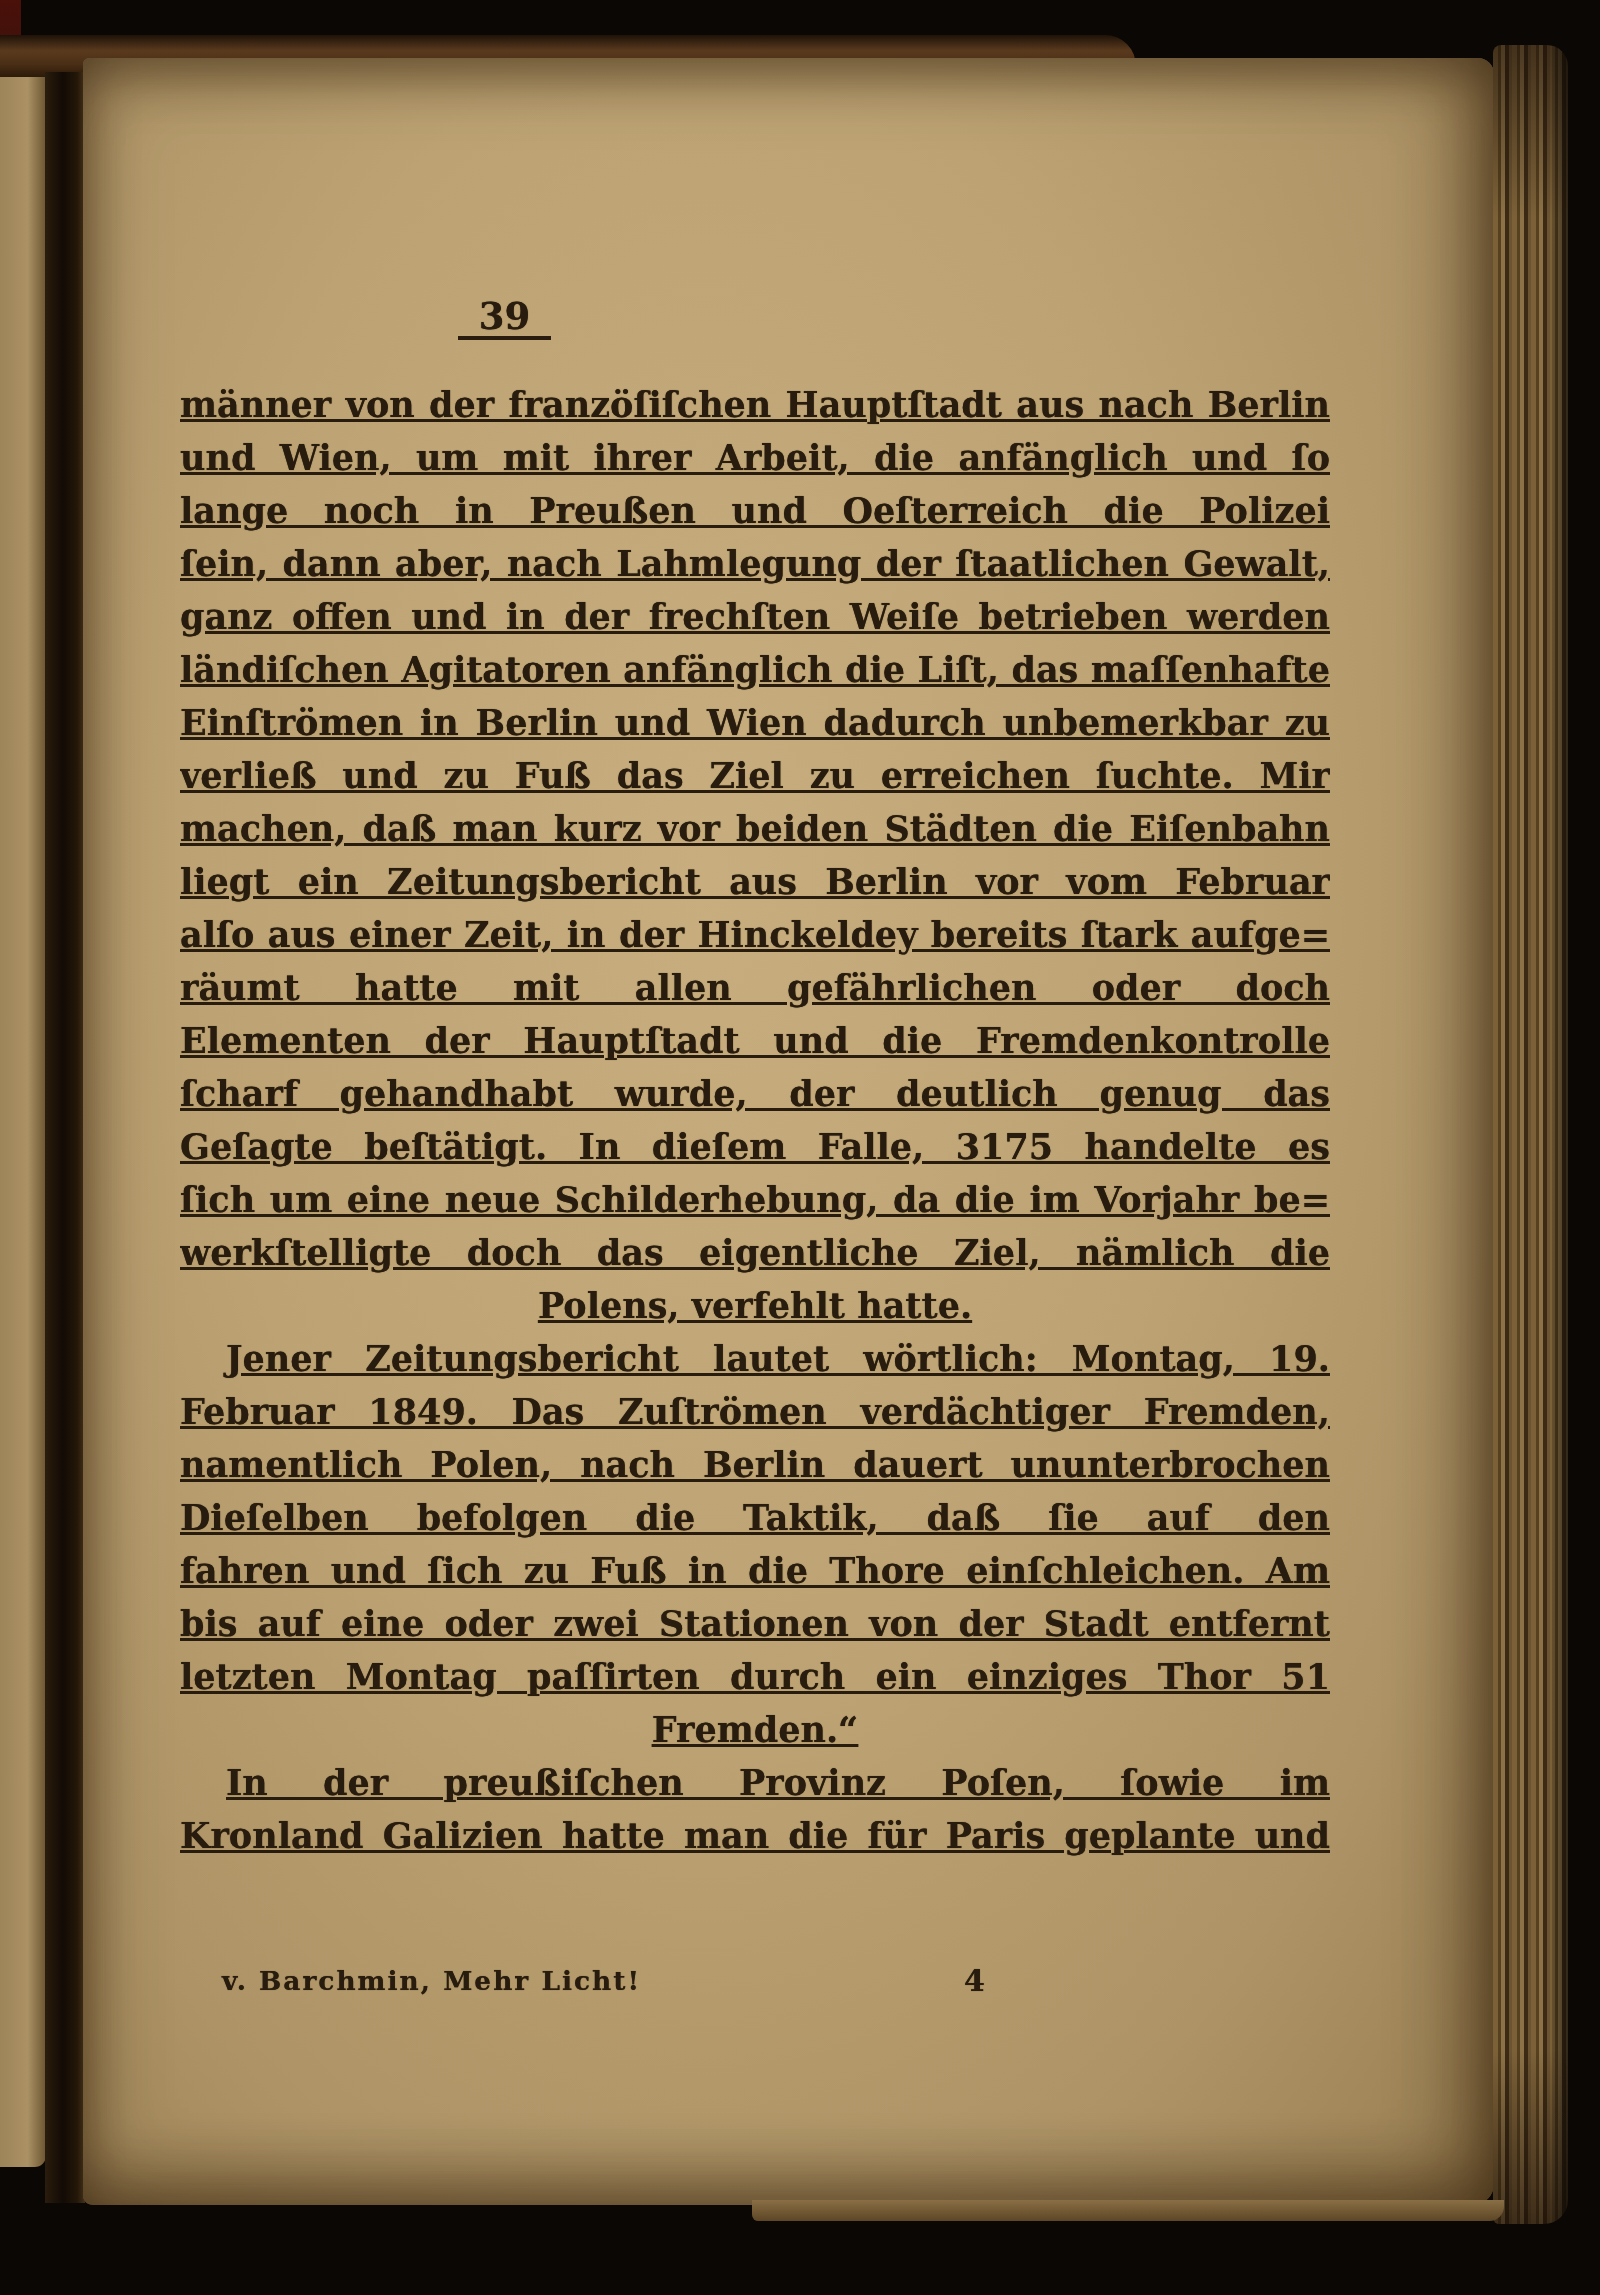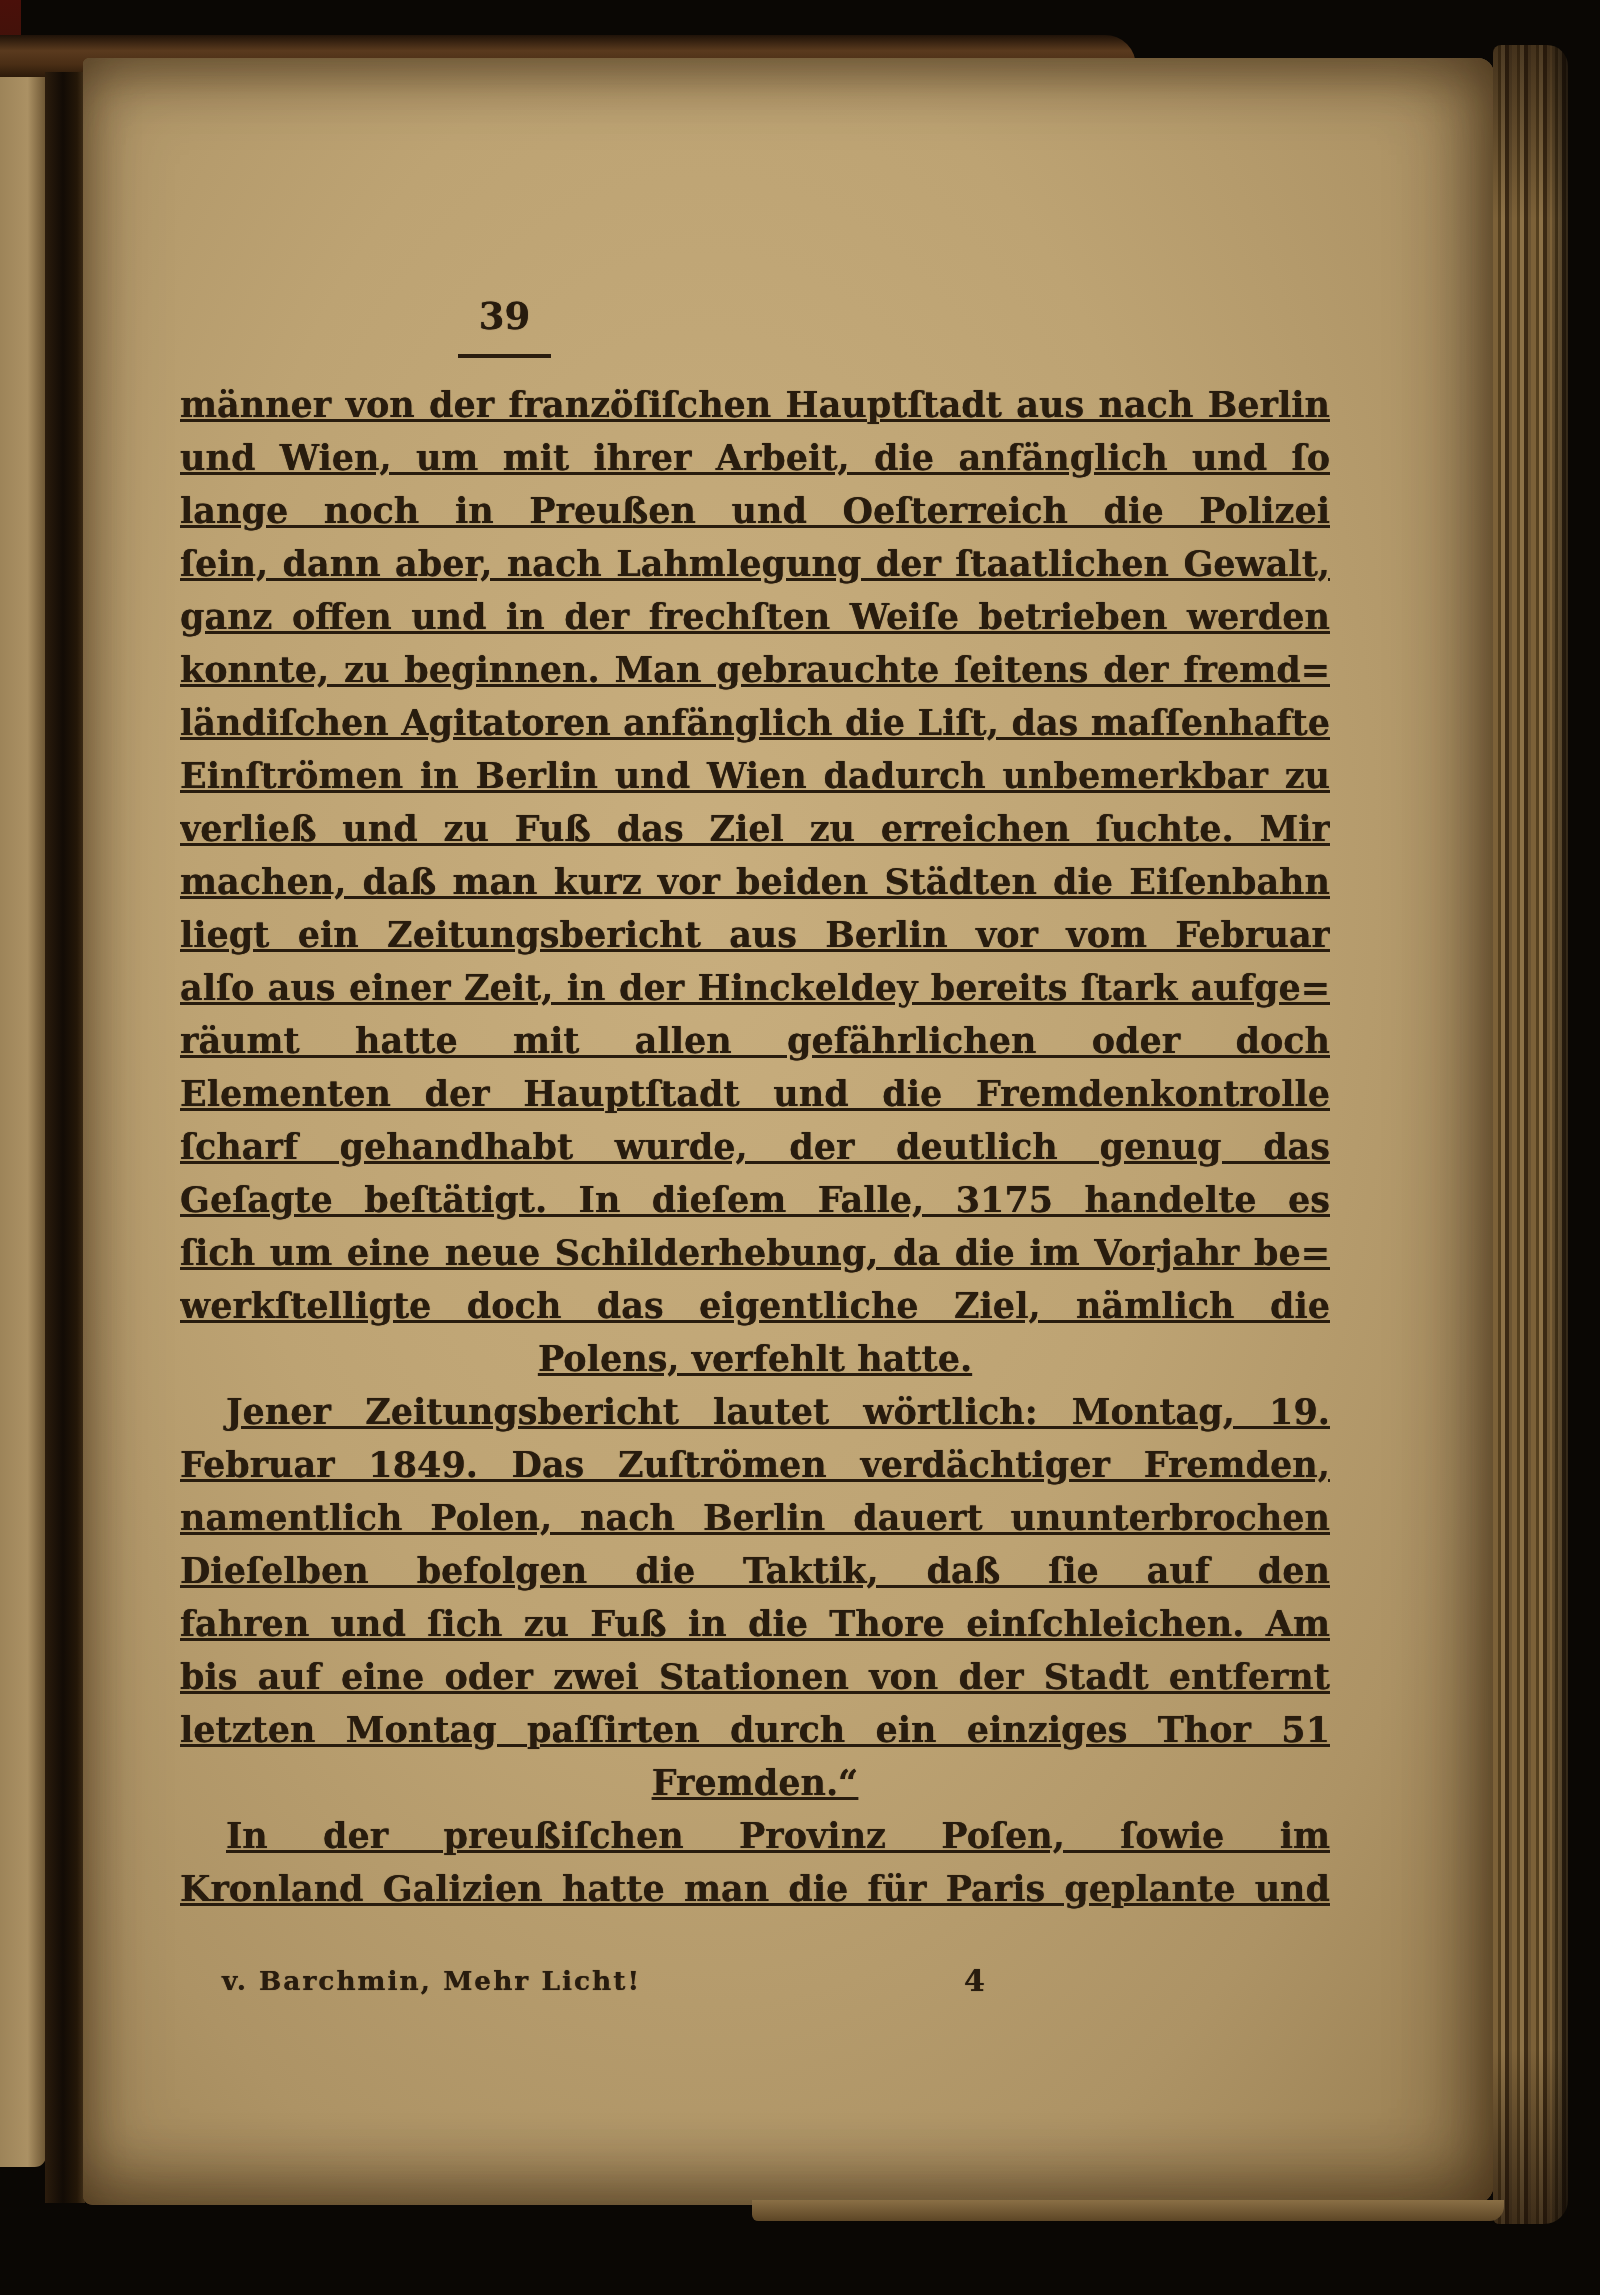--- a/index.html
+++ b/index.html
@@ -61,21 +61,21 @@
     position:absolute;left:752px;top:2200px;width:752px;height:21px;
     background:linear-gradient(to bottom,#8a6f45,#5d4626);
     border-radius:0 0 14.4px 6.4px;
   }
 
   
   .ink{color:#281c0e;text-shadow:0 0 0.8px rgba(35,22,9,.85);}
   .page-number{
     position:absolute;left:458px;top:298px;width:93px;
     text-align:center;font-size:37px;font-weight:bold;line-height:1;
-    padding-bottom:19px;border-bottom:4px solid #2a1d0f;
+    padding-bottom:1px;border-bottom:4px solid #2a1d0f;
   }
   .body-text{
     position:absolute;left:180px;top:378px;width:1150px;
     font-size:35px;font-weight:bold;text-decoration:underline;
   }
   .line{
     height:53px;line-height:53px;overflow:hidden;
     text-align:center;white-space:normal;
   }
   .line.just{text-align:justify;}
@@ -105,21 +105,20 @@
   <div class="bottom-stack"></div>
 
   <div class="page-number ink" style="color: rgb(40, 28, 14);">39</div>
 
   <div class="body-text ink" style="color: rgb(40, 28, 14);">
       <div class="line just">männer von der franzöſiſchen Hauptſtadt aus nach Berlin</div>
       <div class="line just">und Wien, um mit ihrer Arbeit, die anfänglich und ſo</div>
       <div class="line just">lange noch in Preußen und Oeſterreich die Polizei regelrecht</div>
       <div class="line just">ſein, dann aber, nach Lahmlegung der ſtaatlichen Gewalt,</div>
       <div class="line just">ganz offen und in der frechſten Weiſe betrieben werden</div>
-      <div class="line just">konnte, zu beginnen.  Man gebrauchte ſeitens der fremd=</div>
       <div class="line just">ländiſchen Agitatoren anfänglich die Liſt, das maſſenhafte</div>
       <div class="line just">Einſtrömen in Berlin und Wien dadurch unbemerkbar zu</div>
       <div class="line just">verließ und zu Fuß das Ziel zu erreichen ſuchte.  Mir</div>
       <div class="line just">machen, daß man kurz vor beiden Städten die Eiſenbahn</div>
       <div class="line just">liegt ein Zeitungsbericht aus Berlin vor vom Februar 1849,</div>
       <div class="line just">alſo aus einer Zeit, in der Hinckeldey bereits ſtark aufge=</div>
       <div class="line just">räumt hatte mit allen gefährlichen oder doch verdächtigen</div>
       <div class="line just">Elementen der Hauptſtadt und die Fremdenkontrolle wieder</div>
       <div class="line just">ſcharf gehandhabt wurde, der deutlich genug das vorſtehend</div>
       <div class="line just">Geſagte beſtätigt.  In dieſem Falle, 3175 handelte es</div>

